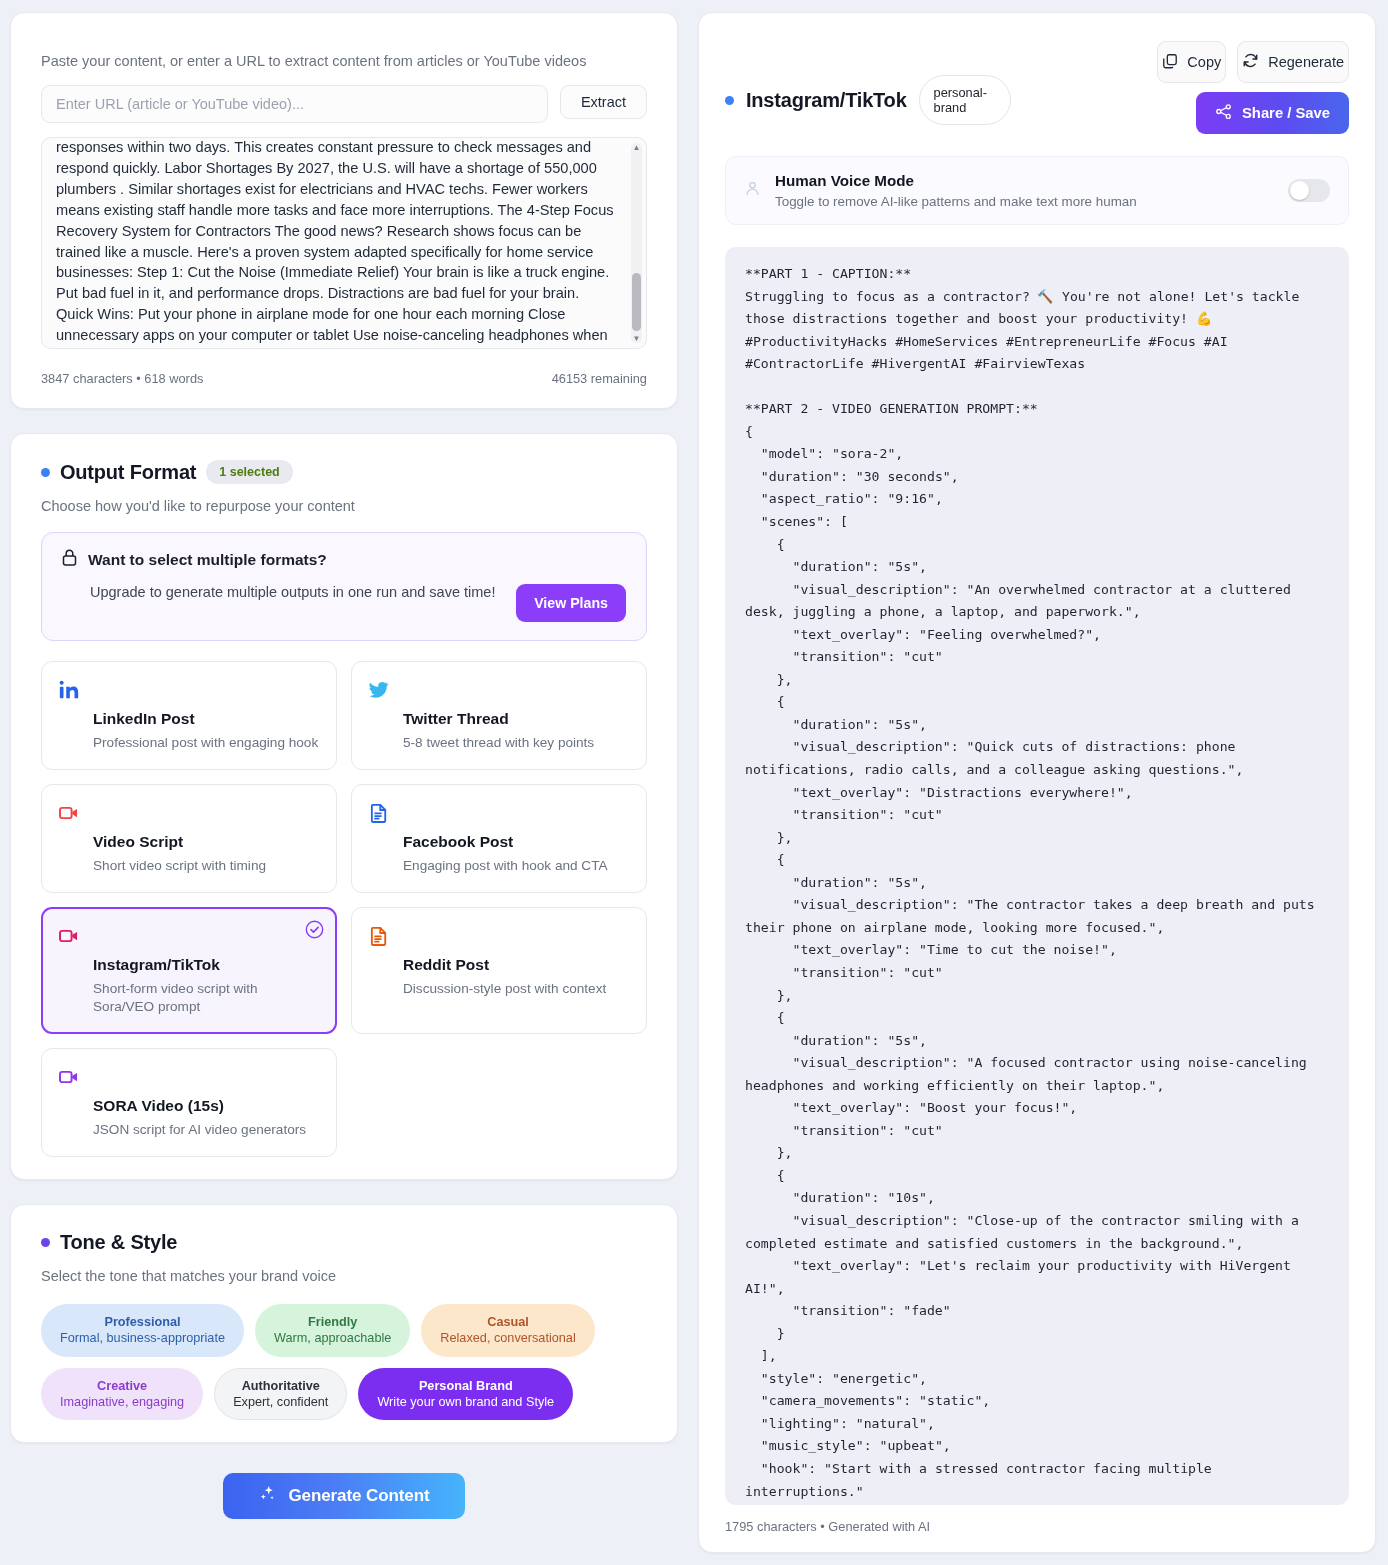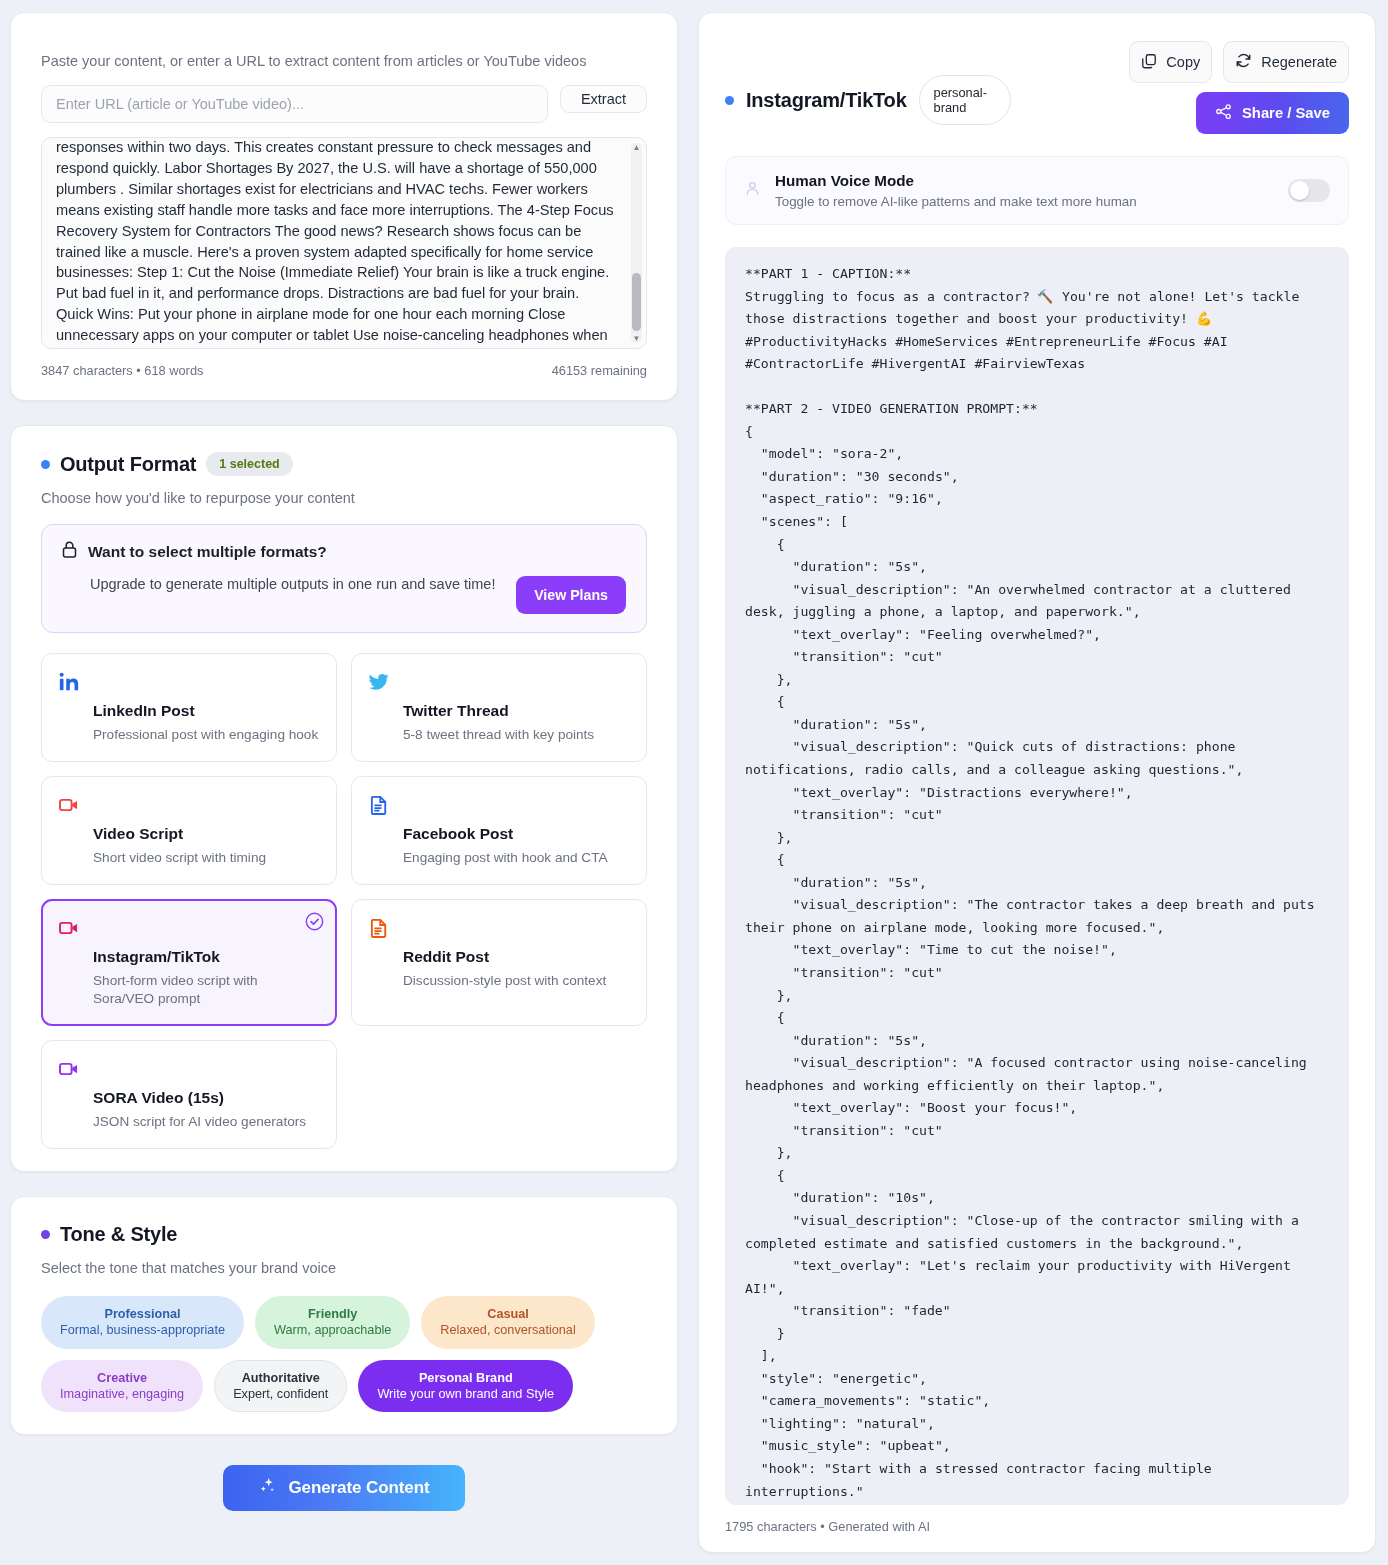--- a/index.html
+++ b/index.html
@@ -33,21 +33,21 @@
 
   
   .url-row { display: flex; gap: 12px; margin-top: 16px; }
   .url-input {
     flex: 1; height: 38px; border: 1px solid #e5e7eb; border-radius: 9px;
     padding: 0 14px; font-size: 14.5px; color: #111827; background: #fcfcfd;
     font-family: "Liberation Sans", sans-serif;
   }
   .url-input::placeholder { color: #9ca3af; }
   .extract-btn {
-    height: 28px; padding: 0 20px; border: 1px solid #e5e7eb; border-radius: 9px;
+    height: 34px; padding: 0 20px; border: 1px solid #e5e7eb; border-radius: 9px;
     background: #fcfcfd; font-size: 14.5px; color: #1f2937; cursor: pointer;
     font-family: "Liberation Sans", sans-serif;
   }
 
   
   .ta-wrap {
     position: relative; margin-top: 14px;
     border: 1px solid #e5e7eb; border-radius: 10px; background: #fbfbfc;
     height: 212px; overflow: hidden;
   }
@@ -56,21 +56,21 @@
     font-size: 14.6px; line-height: 20.9px; color: #1f2937;
     white-space: pre-wrap; margin-top: -10px;
   }
   .ta-scroll { position: absolute; right: 4px; top: 5px; bottom: 5px; width: 11px; }
   .ta-scroll .track { position:absolute; inset:0; background:#f1f1f4; border-radius:6px; }
   .ta-scroll .thumb { position:absolute; left:1px; width:9px; top:130px; height:58px; background:#b9b9c2; border-radius:6px; }
   .ta-scroll .arw { position:absolute; left:1px; width:9px; text-align:center; font-size:8px; color:#7e7e88; line-height:9px; }
   .ta-scroll .arw.up { top:0; }
   .ta-scroll .arw.dn { bottom:0; }
 
-  .meta-row { display:flex; justify-content:space-between; font-size:12.8px; color:#6b7280; margin-top:14px; }
+  .meta-row { display:flex; justify-content:space-between; font-size:12.8px; color:#6b7280; margin-top:22px; }
 
   
   .chip-count {
     background:#e9eaef; color:#4d7c0f; font-size:12.5px; font-weight:600;
     padding:5px 13px; border-radius:999px;
   }
 
   
   .upgrade {
     margin-top:18px; border:1px solid #dfd2fb; background:#faf7ff;
@@ -130,21 +130,21 @@
   .rp-title { font-size:20px; font-weight:700; color:#141824; letter-spacing:-.2px; }
   .tag-pill {
     border:1px solid #e3e4ea; border-radius:999px; background:#fff;
     font-size:12.8px; color:#23262f; padding:9px 14px; line-height:15px;
     max-width:92px;
   }
   .rp-actions { display:flex; flex-direction:column; align-items:flex-end; gap:9px; padding-top:6px; }
   .rp-act-row { display:flex; gap:11px; }
   .btn-ghost {
     display:flex; align-items:center; gap:9px; border:1px solid #e5e7eb;
-    background:#fafafb; border-radius:9px; padding:10px 11px; font-size:14.5px;
+    background:#fafafb; border-radius:9px; padding:10px 4px; font-size:14.5px;
     color:#1f2937; cursor:pointer; font-family:"Liberation Sans", sans-serif;
   }
   .btn-share {
     display:flex; align-items:center; gap:10px; border:none;
     background:linear-gradient(90deg,#7b3df5 0%, #5d4bf0 55%, #4a66ec 100%);
     border-radius:9px; padding:11px 19px; font-size:14.8px; font-weight:700;
     color:#fff; cursor:pointer; font-family:"Liberation Sans", sans-serif;
   }
 
   .hvm {

